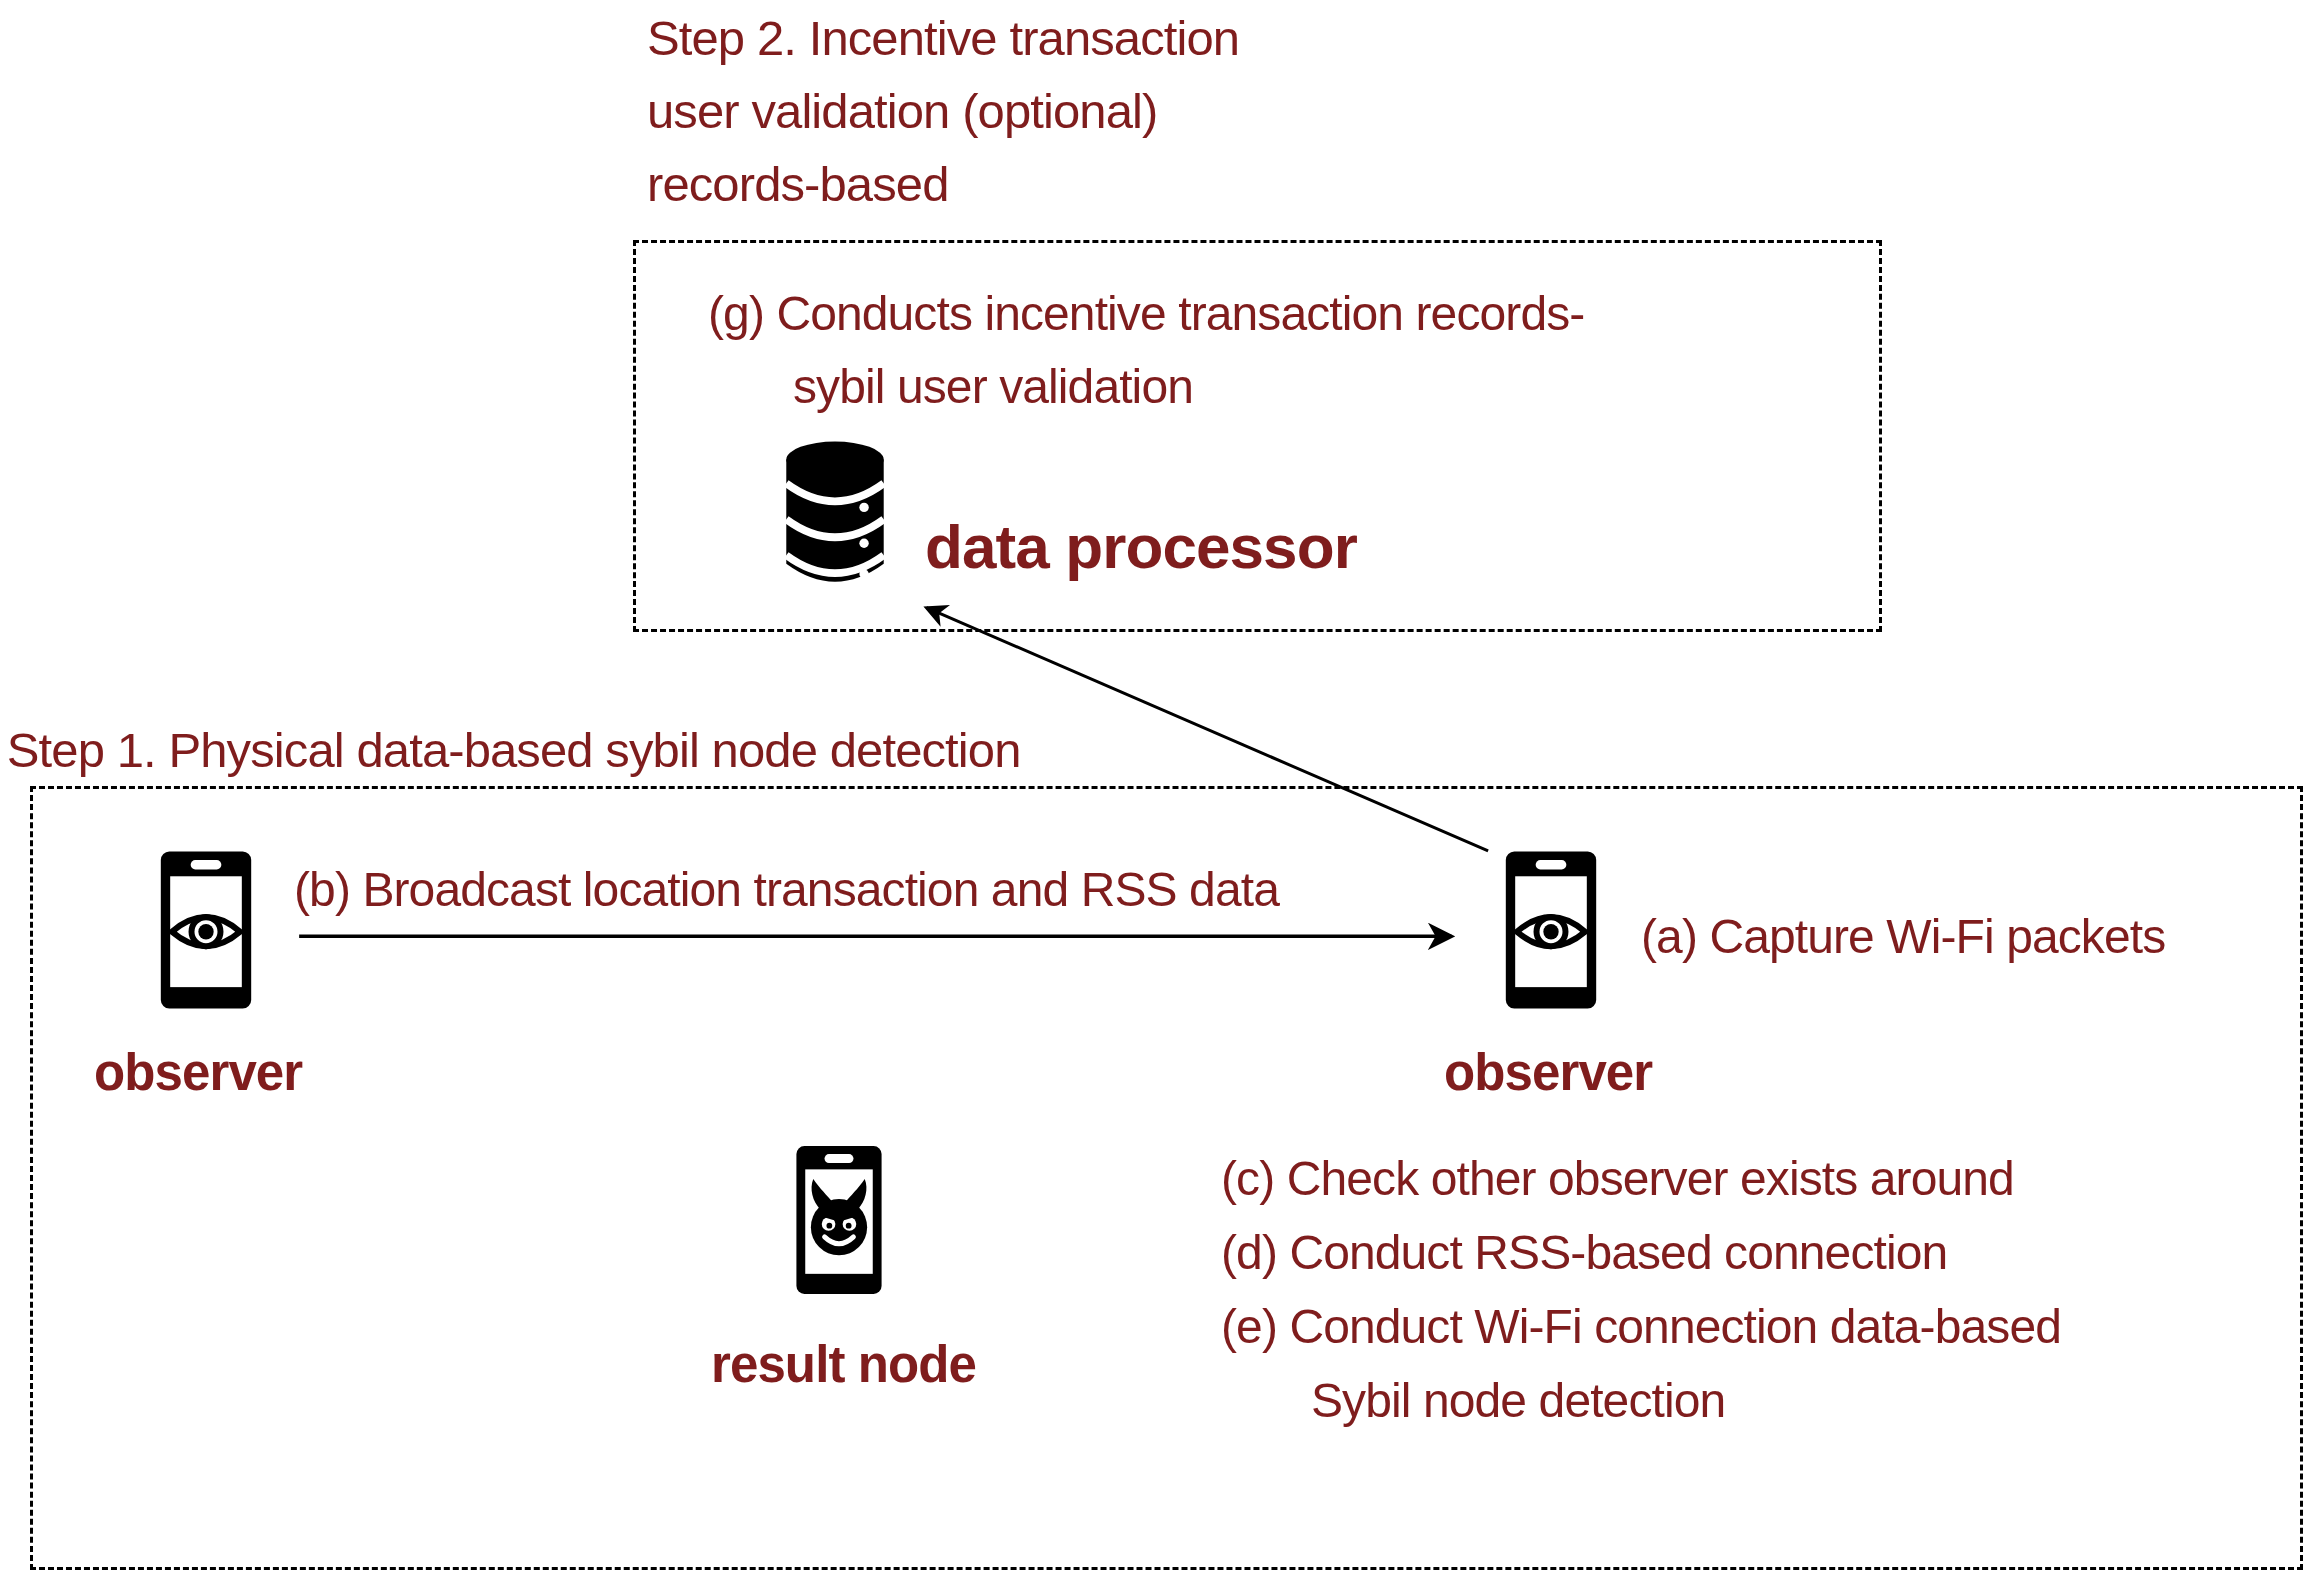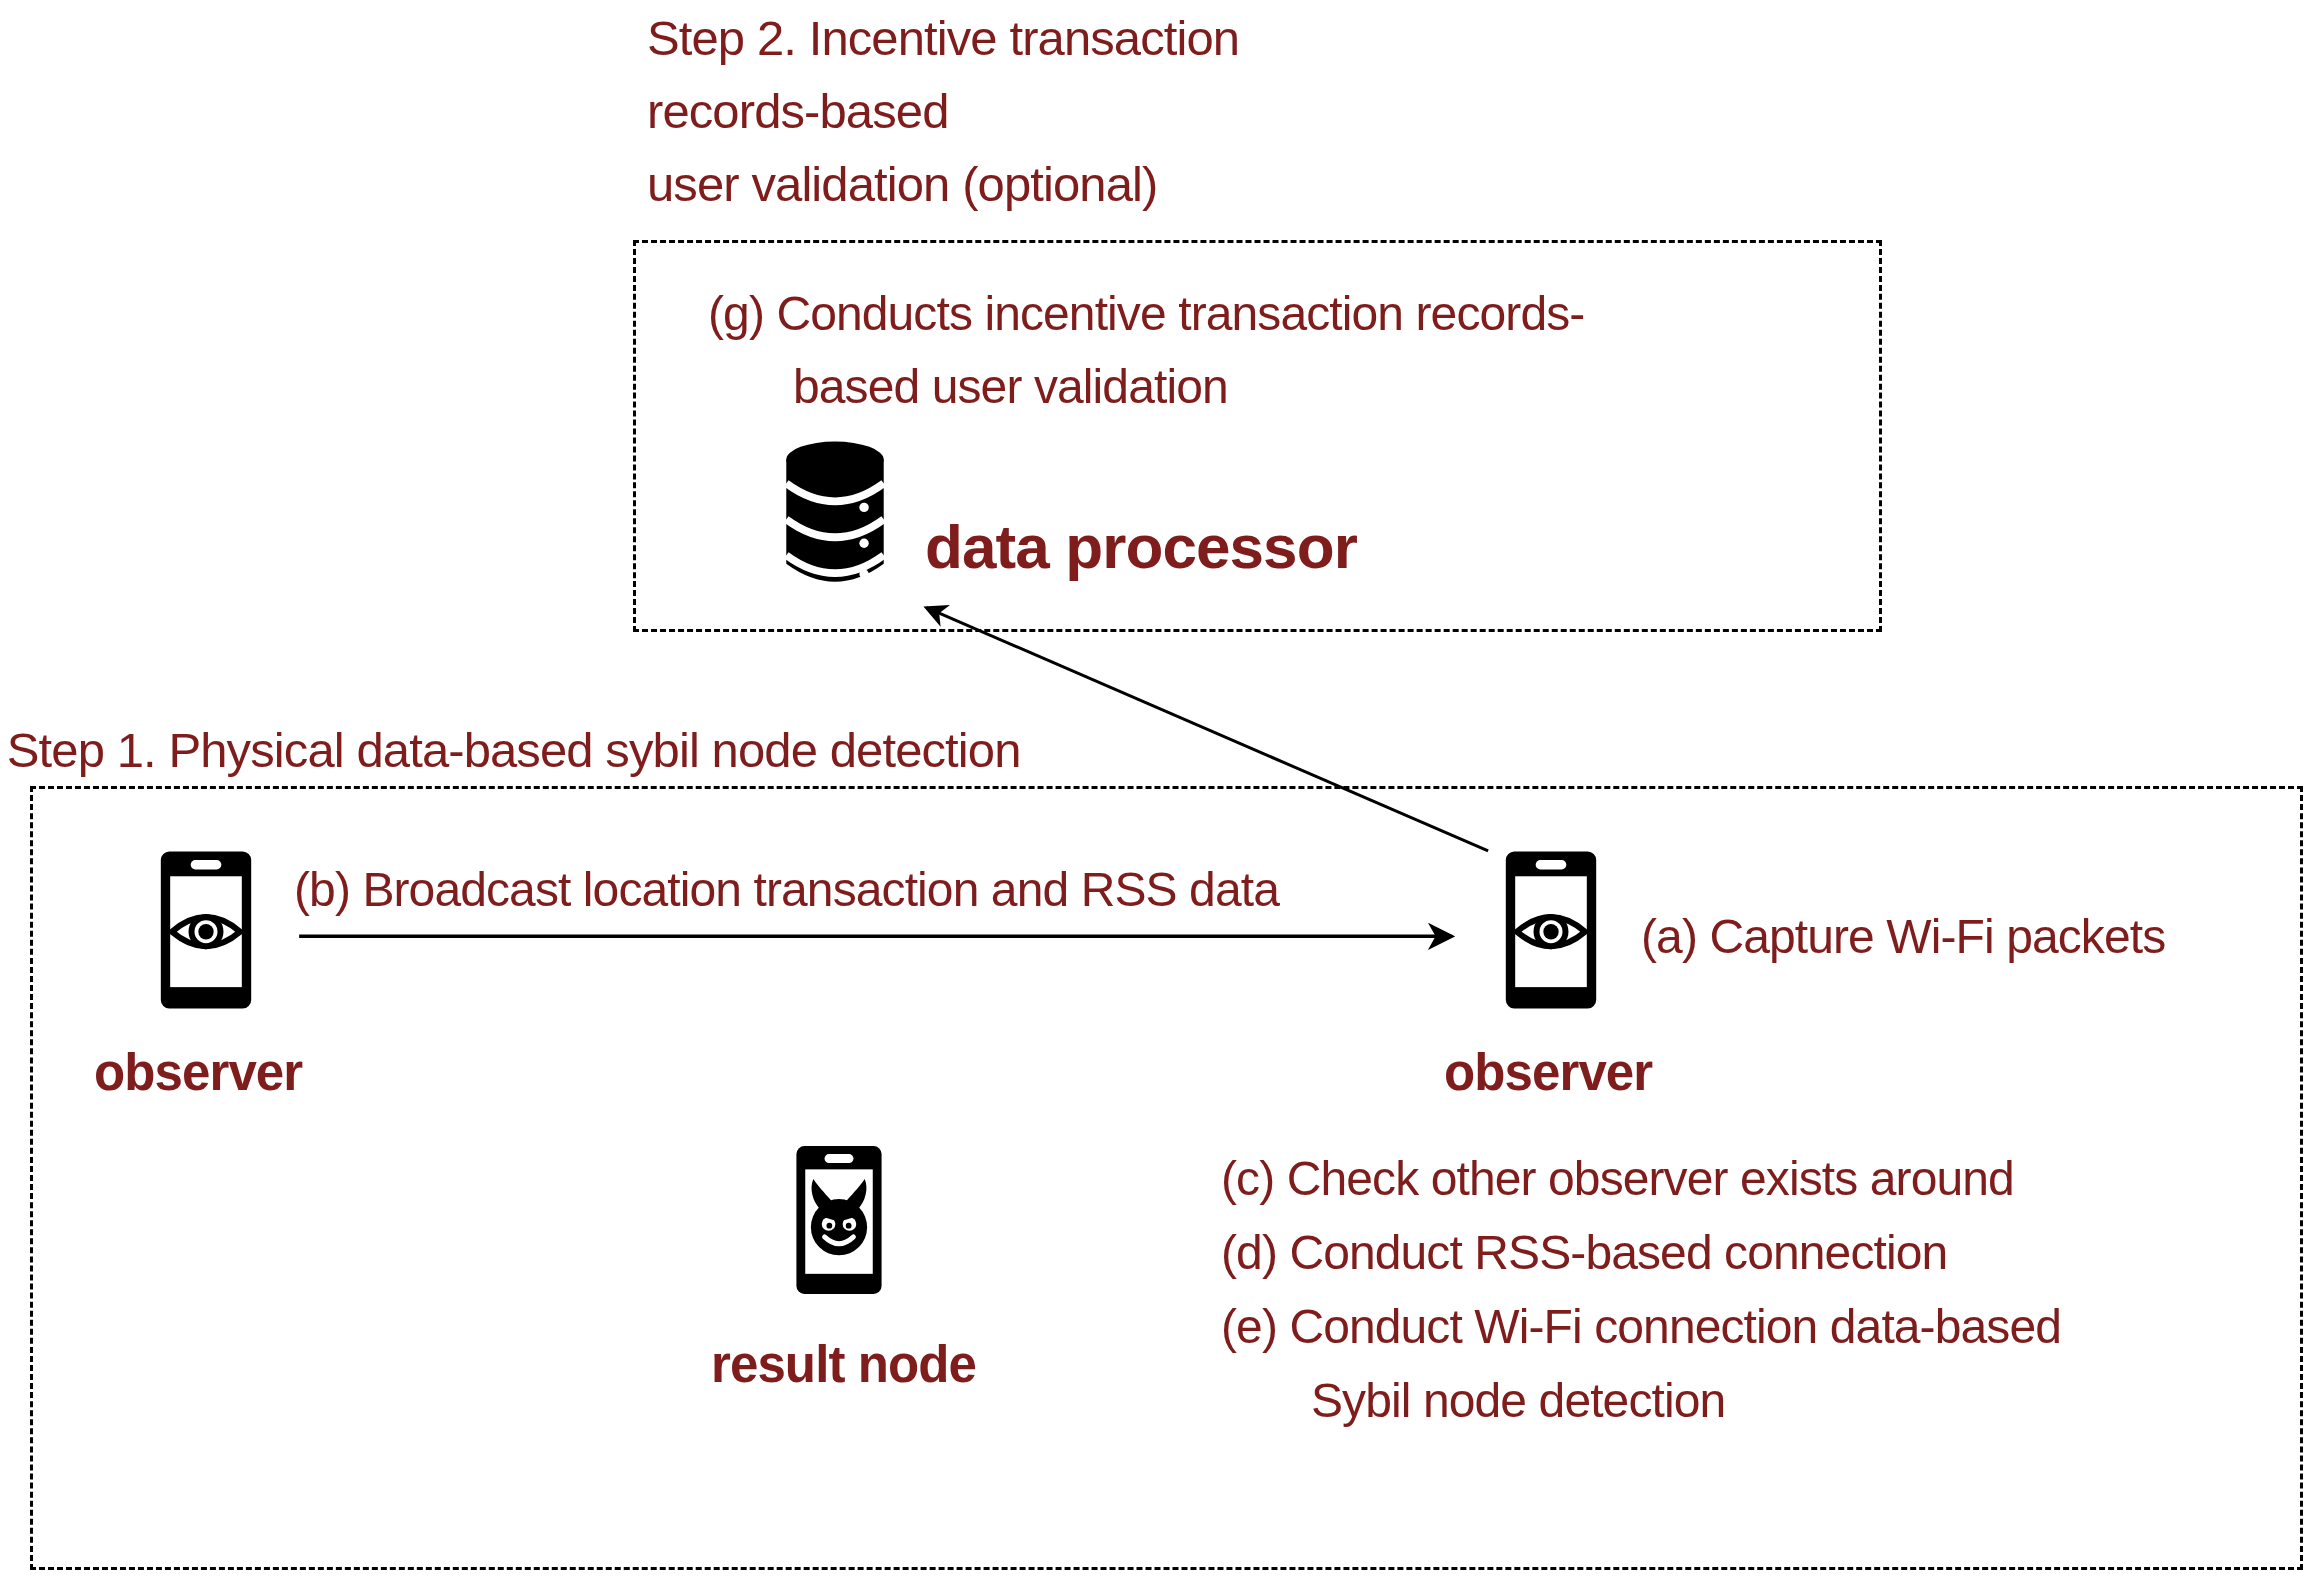--- a/index.html
+++ b/index.html
@@ -53,27 +53,27 @@
     pointer-events:none;
   }
 </style>
 </head>
 <body>
 
 <div id="canvas">
 
   <div class="txt t-title" id="step2-title">
     <div>Step 2. Incentive transaction</div>
+    <div>user validation (optional)</div>
     <div>records-based</div>
-    <div>user validation (optional)</div>
   </div>
 
   <div class="dashed-box" id="step2-box">
     <div class="txt" id="g-line1">(g) Conducts incentive transaction records-</div>
-    <div class="txt" id="g-line2">based user validation</div>
+    <div class="txt" id="g-line2">sybil user validation</div>
 
     <svg class="icon" id="db-icon" viewBox="0 0 130 172">
       <ellipse cx="65" cy="24" rx="57" ry="21" fill="#000"></ellipse>
       <path d="M8 24 L8 146 Q65 188 122 146 L122 24 Z" fill="#000"></path>
       <path d="M8 52 Q65 94 122 52" stroke="#fff" stroke-width="9" fill="none"></path>
       <path d="M8 94 Q65 136 122 94" stroke="#fff" stroke-width="9" fill="none"></path>
       <path d="M8 136 Q65 178 122 136" stroke="#fff" stroke-width="9" fill="none"></path>
       <circle cx="99" cy="80" r="5.5" fill="#fff"></circle>
       <circle cx="99" cy="122" r="5.5" fill="#fff"></circle>
       <circle cx="99" cy="158" r="5.5" fill="#fff"></circle>

